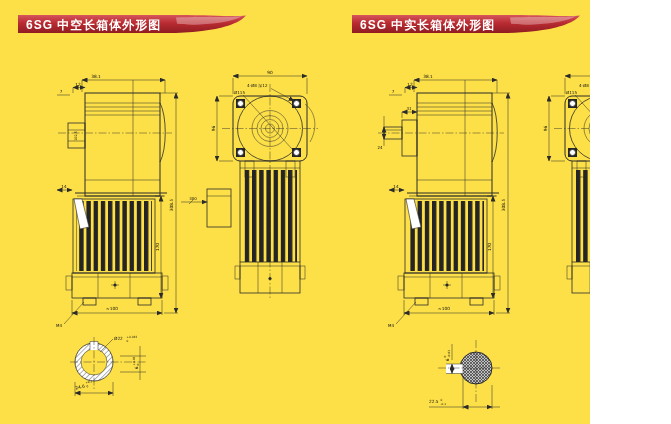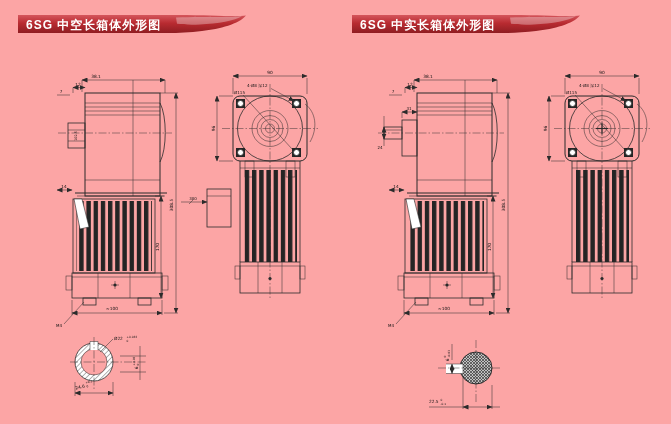--- a/index.html
+++ b/index.html
@@ -1,16 +1,16 @@
 <!DOCTYPE html>
 <html><head>
 <meta charset="utf-8">
 <style>
   html,body{margin:0;padding:0;background:#ffffff;}
-  .stage{position:relative;width:671px;height:424px;background:#fca5a5;overflow:hidden;}
+  .stage{position:relative;width:590px;height:424px;background:#fde047;overflow:hidden;}
   svg{display:block;}
   .ol{fill:none;stroke:#2b2b2b;stroke-width:1;}
   .o8{fill:none;stroke:#2b2b2b;stroke-width:.8;}
   .tl{fill:none;stroke:#2b2b2b;stroke-width:.5;}
   .cl{fill:none;stroke:#2b2b2b;stroke-width:.45;stroke-dasharray:8 2 1.5 2;}
   .dim{fill:none;stroke:#2b2b2b;stroke-width:.5;marker-start:url(#ar);marker-end:url(#ar);}
   .ldr{fill:none;stroke:#2b2b2b;stroke-width:.5;marker-end:url(#ar);}
   text{font-family:"DejaVu Sans",sans-serif;fill:#141414;}
   .d{font-size:4.3px;text-anchor:middle;}
   .ds{font-size:4.3px;text-anchor:start;}

